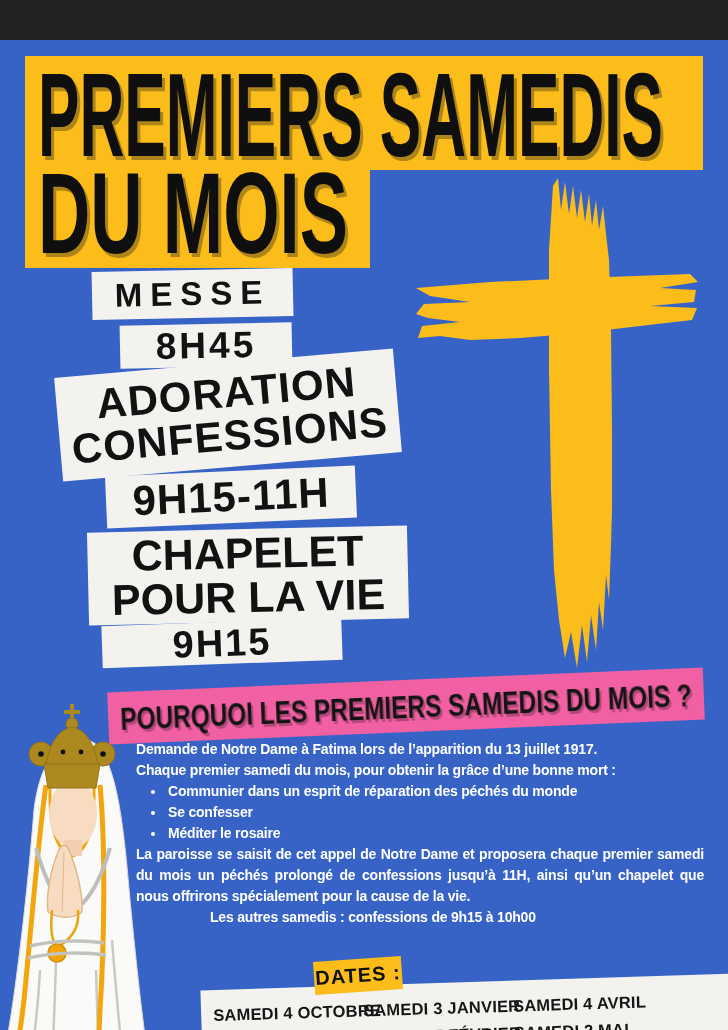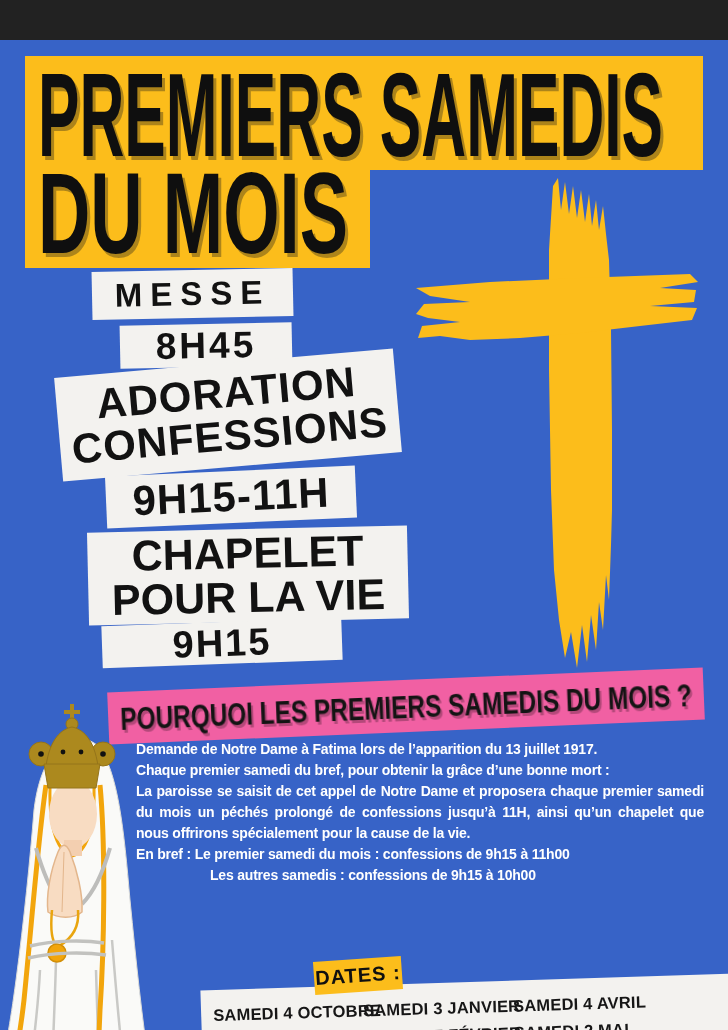--- a/index.html
+++ b/index.html
@@ -113,23 +113,27 @@
   </div>
 
   <div class="abs pink-banner">
     <svg width="596" height="52">
       <text class="pink-title" x="12" y="38" font-size="31" textLength="572" lengthAdjust="spacingAndGlyphs">POURQUOI LES PREMIERS SAMEDIS DU MOIS ?</text>
     </svg>
   </div>
 
   <div class="abs para">
     <div class="nowrap">Demande de Notre Dame à Fatima lors de l’apparition du 13 juillet 1917.</div>
-    <div class="nowrap">Chaque premier samedi du bref, pour obtenir la grâce d’une bonne mort :</div>
+    <div class="nowrap">Chaque premier samedi du mois, pour obtenir la grâce d’une bonne mort :</div>
+    <ul>
+      <li>Communier dans un esprit de réparation des péchés du monde</li>
+      <li>Se confesser</li>
+      <li>Méditer le rosaire</li>
+    </ul>
     <div class="just">La paroisse se saisit de cet appel de Notre Dame et proposera chaque premier samedi du mois un péchés prolongé de confessions jusqu’à 11H, ainsi qu’un chapelet que nous offrirons spécialement pour la cause de la vie.</div>
-    <div class="nowrap">En bref : Le premier samedi du mois : confessions de 9h15 à 11h00</div>
     <div class="nowrap indent">Les autres samedis : confessions de 9h15 à 10h00</div>
   </div>
 
   <div class="abs dates-box">
     <div class="dcol dcol-1">
       <div>SAMEDI 4 OCTOBRE</div>
       <div>SAMEDI 8 NOVEMBRE</div>
       <div>SAMEDI 6 DÉCEMBRE</div>
     </div>
     <div class="dcol dcol-2">

